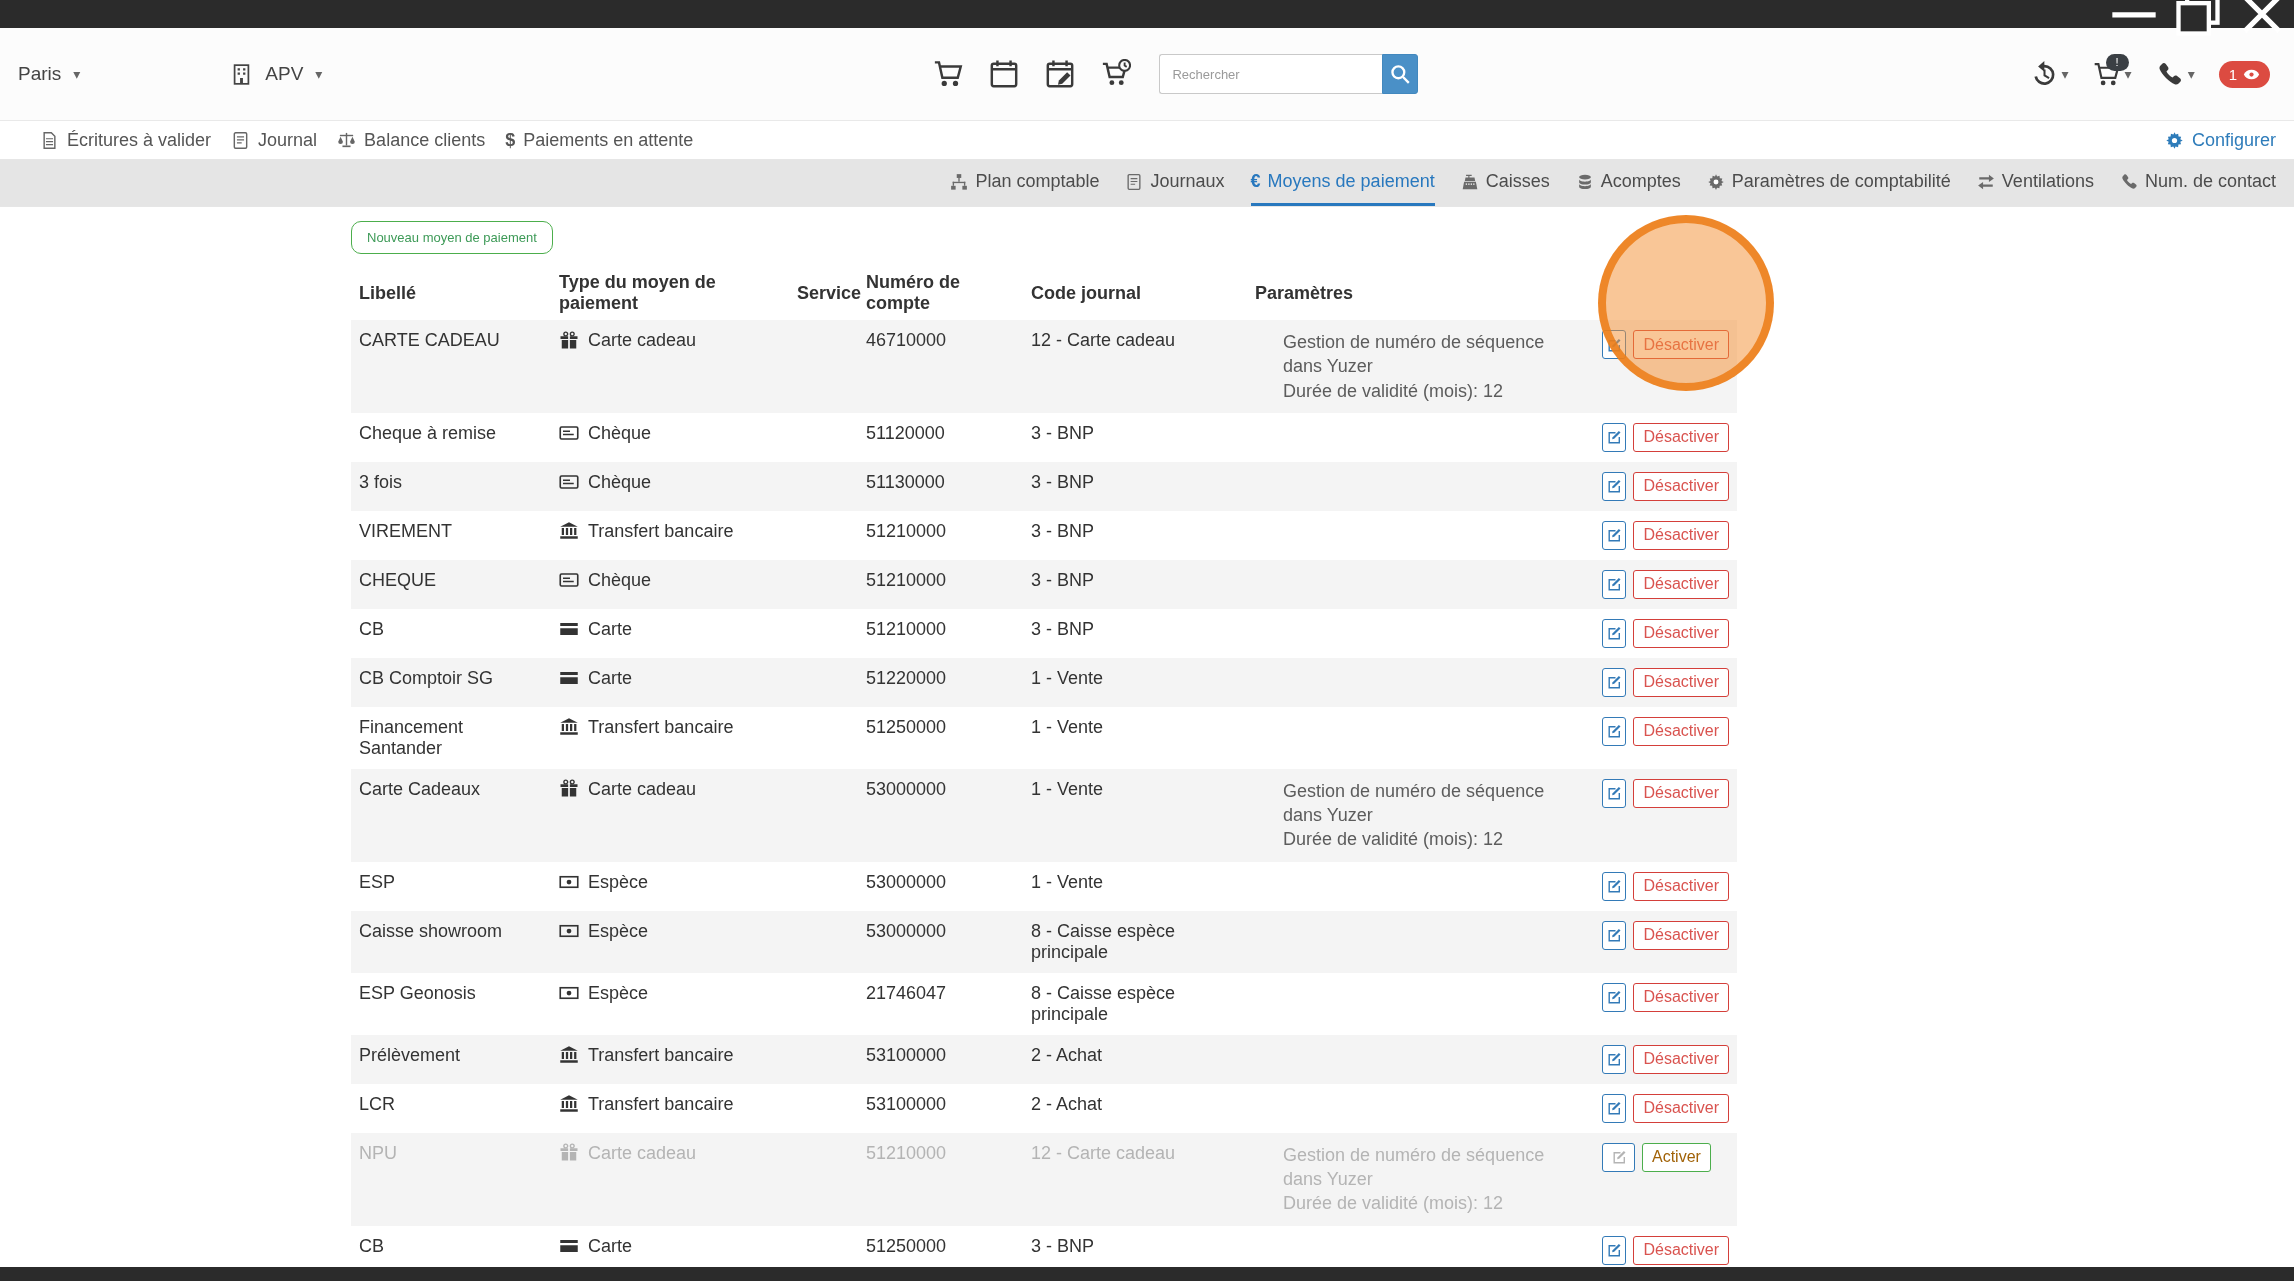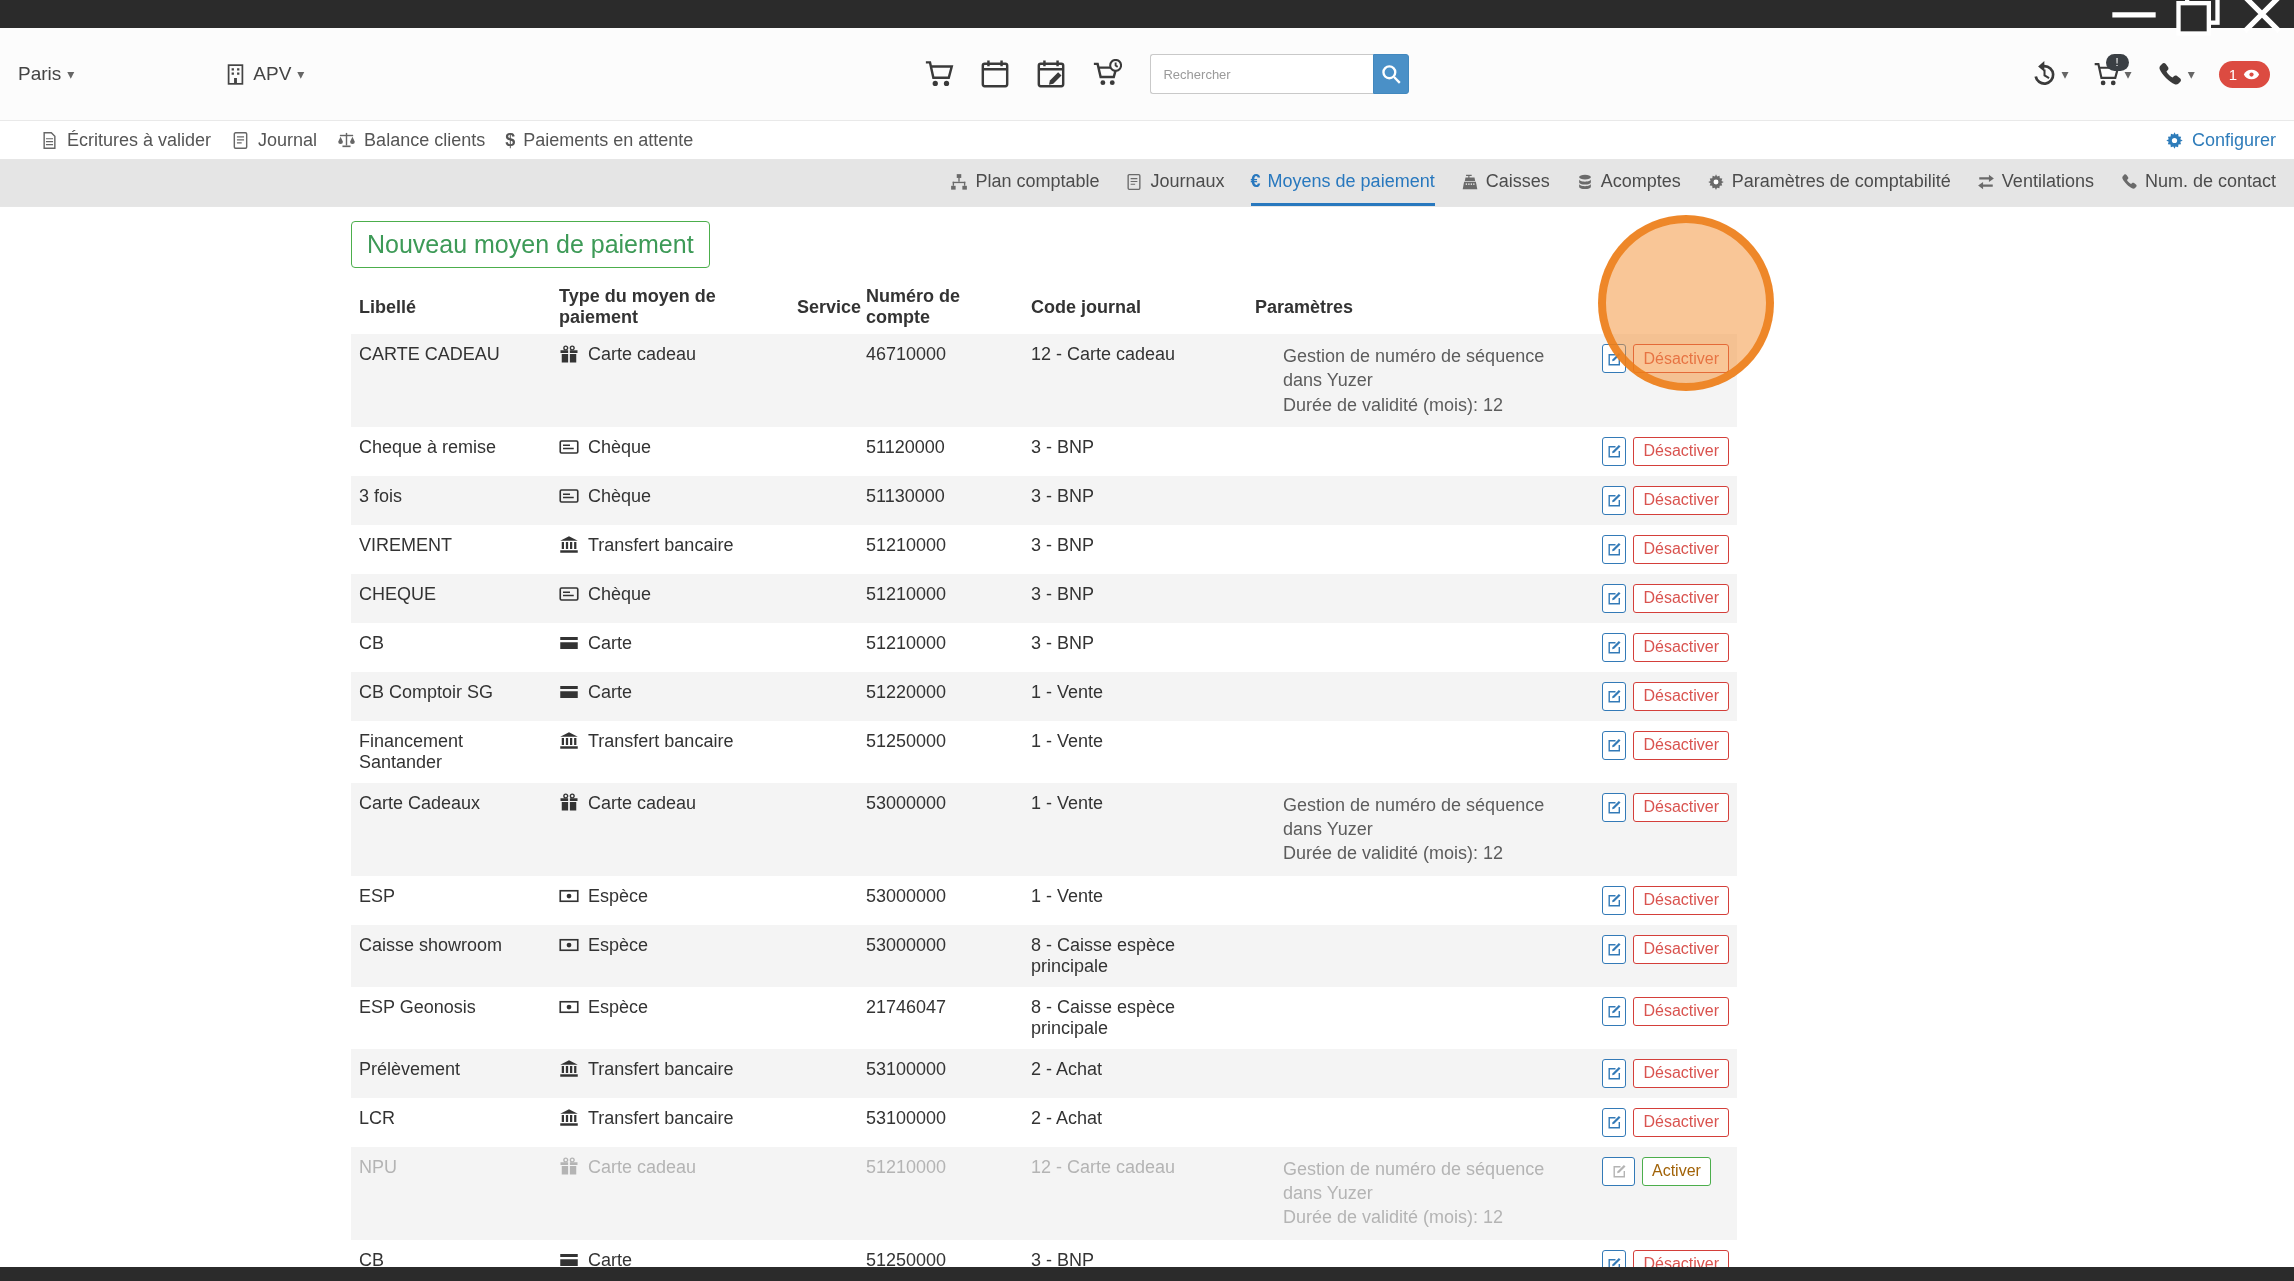--- a/index.html
+++ b/index.html
@@ -6,21 +6,21 @@
   #page{position:relative;width:2294px;height:1281px;background:#fff;overflow:hidden;color:#333;}
 
   
   .titlebar{height:28px;background:#2b2b2b;display:flex;justify-content:flex-end;align-items:stretch;}
   .winbtn{width:64px;display:flex;align-items:center;justify-content:center;background:transparent;border:0;cursor:pointer;}
   .winbtn svg{width:15px;height:15px;}
 
   
   .toolbar{height:92px;display:flex;align-items:center;padding:0 18px;background:#fcfcfc;border-bottom:1px solid #e9e9e9;}
   .tb-left{display:flex;align-items:center;gap:150px;}
-  .tb-chip{display:flex;align-items:center;gap:6px;font-size:19px;color:#444;cursor:pointer;}
+  .tb-chip{display:flex;align-items:center;gap:12px;font-size:19px;color:#444;cursor:pointer;}
   .caret{font-size:14px;color:#666;line-height:1;}
   .spacer{flex:1;}
   .quick-icons{display:flex;align-items:center;gap:26px;}
   .qbtn{background:none;border:0;padding:0;cursor:pointer;color:#3a3a3a;display:flex;}
   .qbtn .icon{width:30px;height:30px;}
   .searchbox{display:flex;margin-left:28px;}
   .searchbox input{width:198px;height:38px;border:1px solid #c9c9c9;border-right:0;border-radius:3px 0 0 3px;padding:0 12px;font-size:13px;font-family:inherit;color:#444;outline:none;}
   .searchbox input::placeholder{color:#9a9a9a;}
   .search-btn{width:36px;height:40px;border:1px solid #4288be;background:#4a90c7;border-radius:0 3px 3px 0;display:flex;align-items:center;justify-content:center;cursor:pointer;}
   .search-btn svg{width:18px;height:18px;}
@@ -42,21 +42,21 @@
   .configure .icon{width:19px;height:19px;}
 
   
   .tabsbar{height:46px;display:flex;justify-content:flex-end;align-items:stretch;gap:26px;padding:0 18px;background:#e5e5e5;border-bottom:1px solid #e6e6e6;}
   .tab{display:flex;align-items:center;gap:7px;font-size:18px;color:#4c4c4c;border-bottom:3px solid transparent;cursor:pointer;}
   .tab .icon{width:18px;height:18px;color:#6a6a6a;display:inline-flex;}
   .tab.active{color:#2878be;border-bottom-color:#2878be;}
 
   
   .content{padding:14px 0 0 351px;}
-  .btn-new{background:#fff;border:1px solid #4cae4c;color:#3d9a57;font-size:25px;padding:8px 15px;border-radius:4px;cursor:pointer;font-family:inherit;}
+  .btn-new{background:#fff;border:1px solid #4cae4c;color:#3d9a57;font-size:13px;padding:8px 15px;border-radius:10px;cursor:pointer;font-family:inherit;}
   table{border-collapse:collapse;table-layout:fixed;width:1386px;margin-top:12px;font-size:18px;color:#333;}
   th{text-align:left;font-weight:bold;padding:6px 8px;color:#333;}
   td{padding:10px 8px;vertical-align:top;}
   tr.striped td{background:#f4f4f4;}
   tr.disabled td, tr.disabled .type-lbl, tr.disabled .params{color:#b4b4b4;}
   tr.disabled .icon{color:#b4b4b4;}
   .type-cell{display:flex;align-items:center;gap:9px;}
   .type-cell .icon{width:20px;height:20px;color:#333;display:inline-flex;flex:none;}
   .params{color:#5c5c5c;line-height:1.35;margin-left:28px;}
   .actions-cell{display:flex;gap:7px;align-items:flex-start;}

